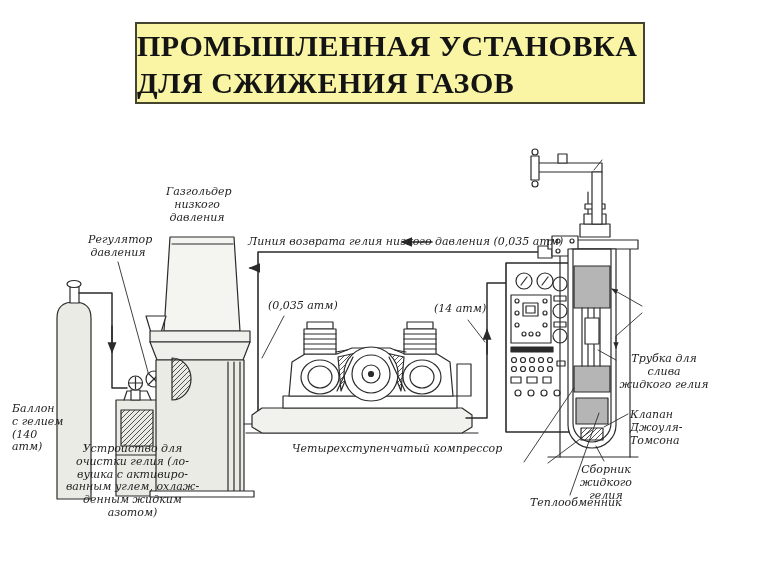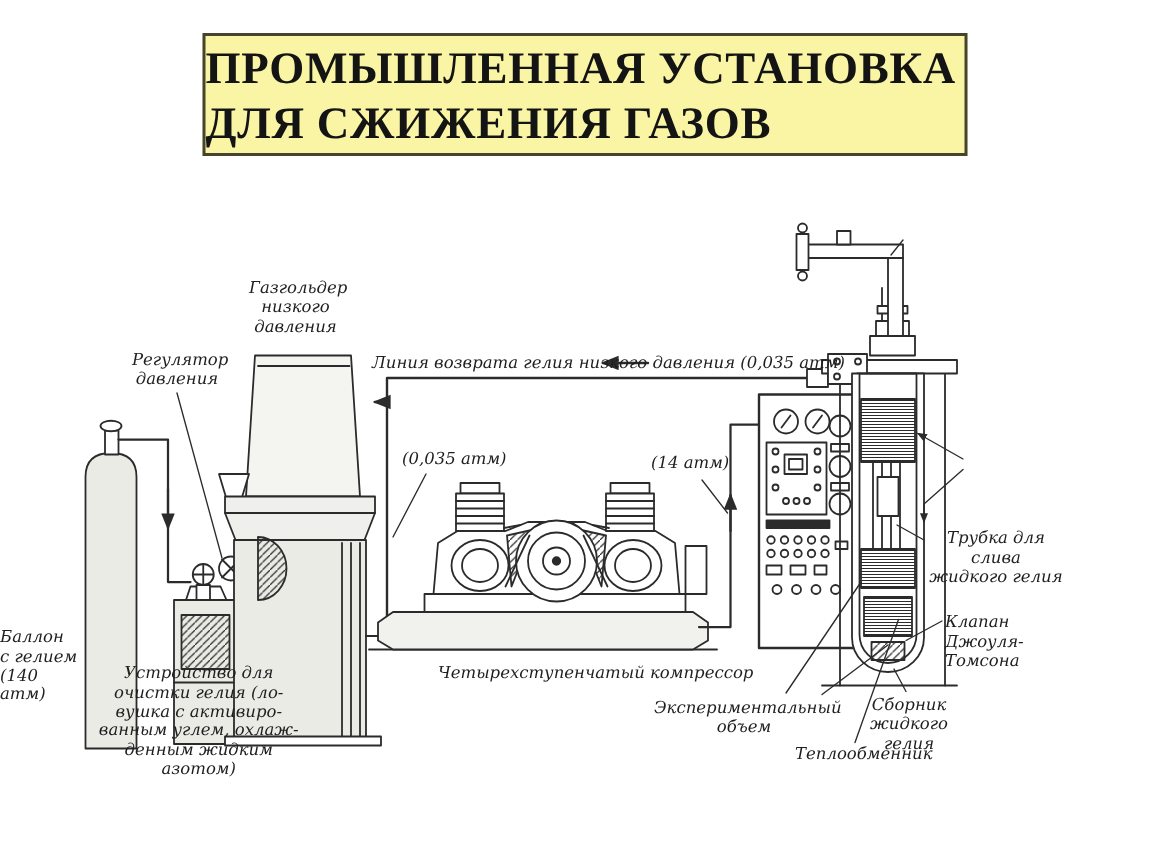--- a/index.html
+++ b/index.html
@@ -228,31 +228,29 @@
 
 <div class="labels-layer">
     <div class="dlabel center" style="left: 166px; top: 186px; width: 62px; text-align: center;">Газгольдер
 низкого
 давления</div>
     <div class="dlabel center" style="left: 88px; top: 234px; width: 60px;">Регулятор
 давления</div>
     <div class="dlabel" style="left: 248px; top: 219px; margin-top: 17px;">Линия возврата гелия низкого давления (0,035 атм)</div>
     <div class="dlabel" style="left: 268px; top: 300px;">(0,035 атм)</div>
     <div class="dlabel" style="left: 434px; top: 303px;">(14 атм)</div>
-    <div class="dlabel" style="left: 0; top: 403px; width: 58px; margin-top: 16px;">Баллон
+    <div class="dlabel" style="left: 12px; top: 403px; width: 58px;">Баллон
 с гелием
 (140 атм)</div>
     <div class="dlabel" style="left: 292px; top: 443px;">Четырехступенчатый компрессор</div>
     <div class="dlabel center" style="left: 60px; top: 443px; width: 145px;">Устройство для
 очистки гелия (ло-
 вушка с активиро-
 ванным углем, охлаж-
 денным жидким азотом)</div>
     <div class="dlabel center" style="left: 618px; top: 353px; width: 92px;">Трубка для слива
 жидкого гелия</div>
     <div class="dlabel" style="left: 630px; top: 409px; width: 92px;">Клапан
 Джоуля-Томсона</div>
     <div class="dlabel center" style="left: 562px; top: 464px; width: 88px;">Сборник
 жидкого гелия</div>
     <div class="dlabel" style="left: 530px; top: 497px;">Теплообменник</div>
-    <div class="dlabel center" style="left: 436px; top: 466px; width: 120px;">Экспериментальный
-объем</div>
   </div>
 
 </body></html>

